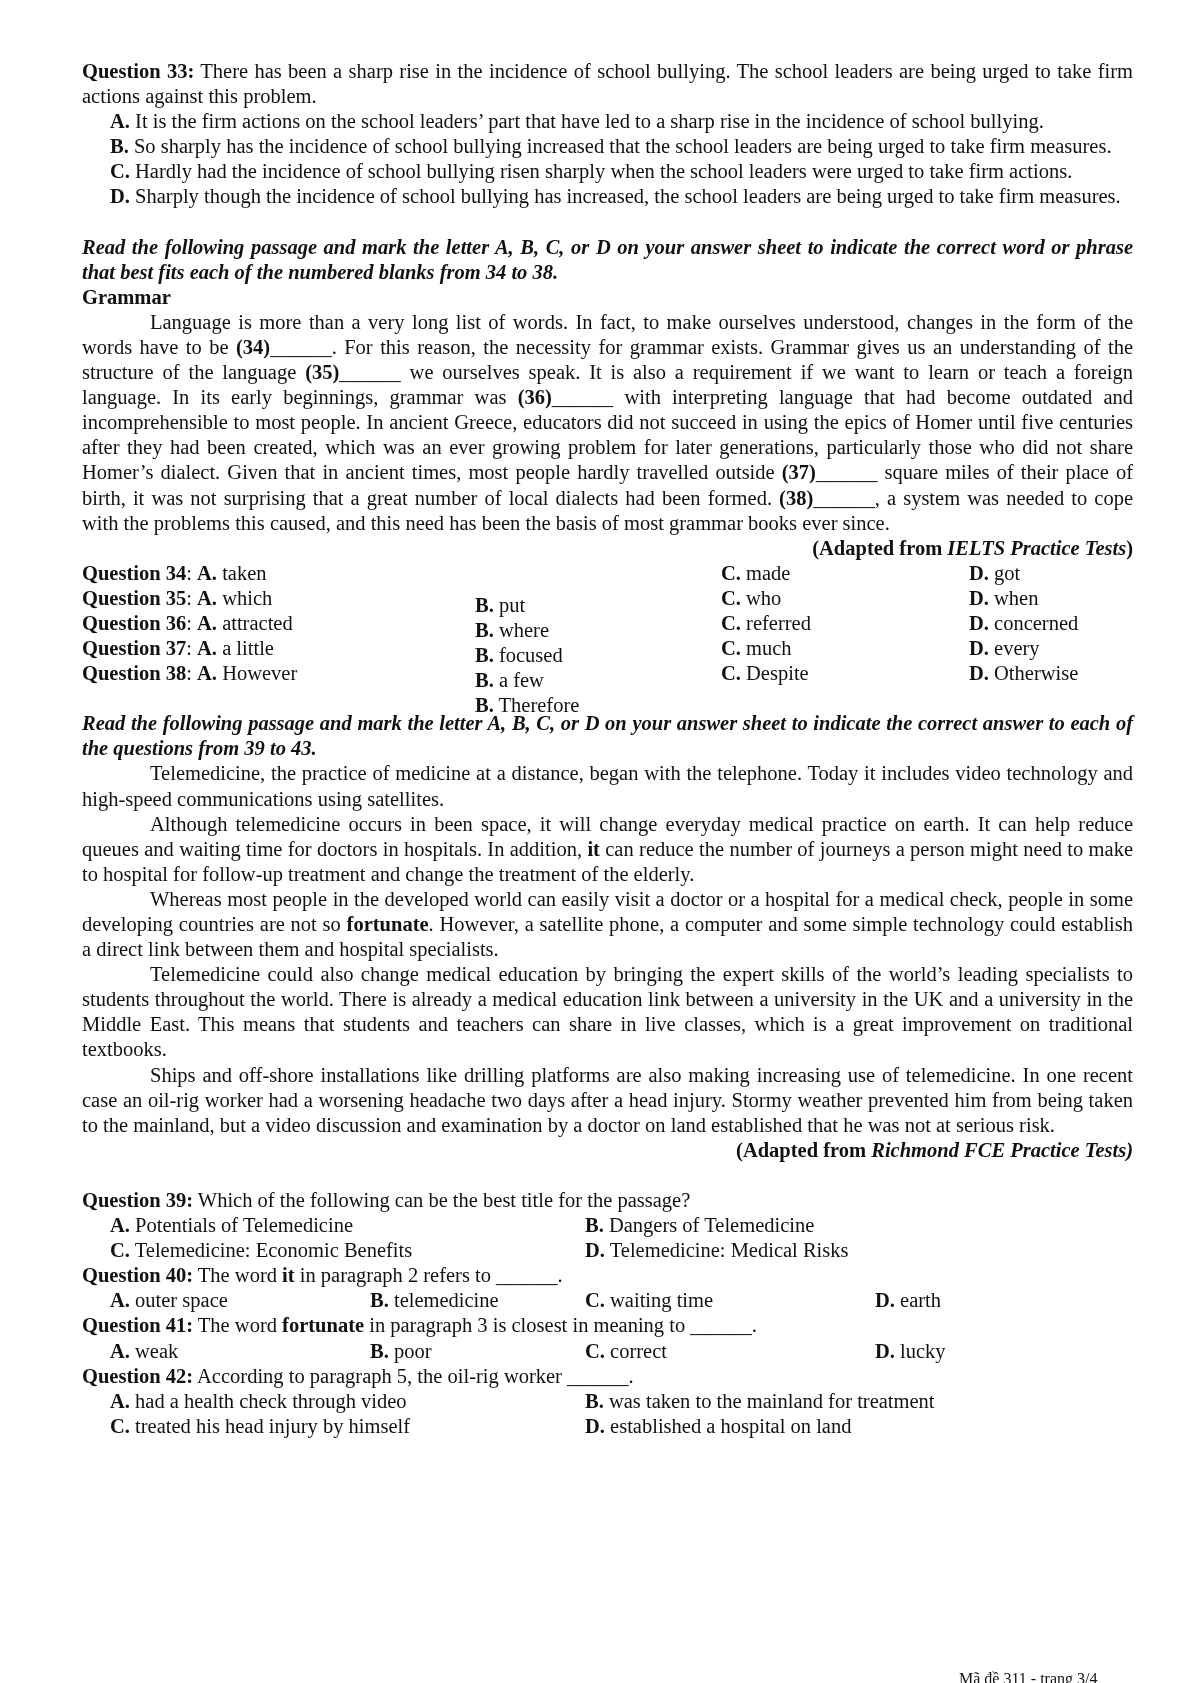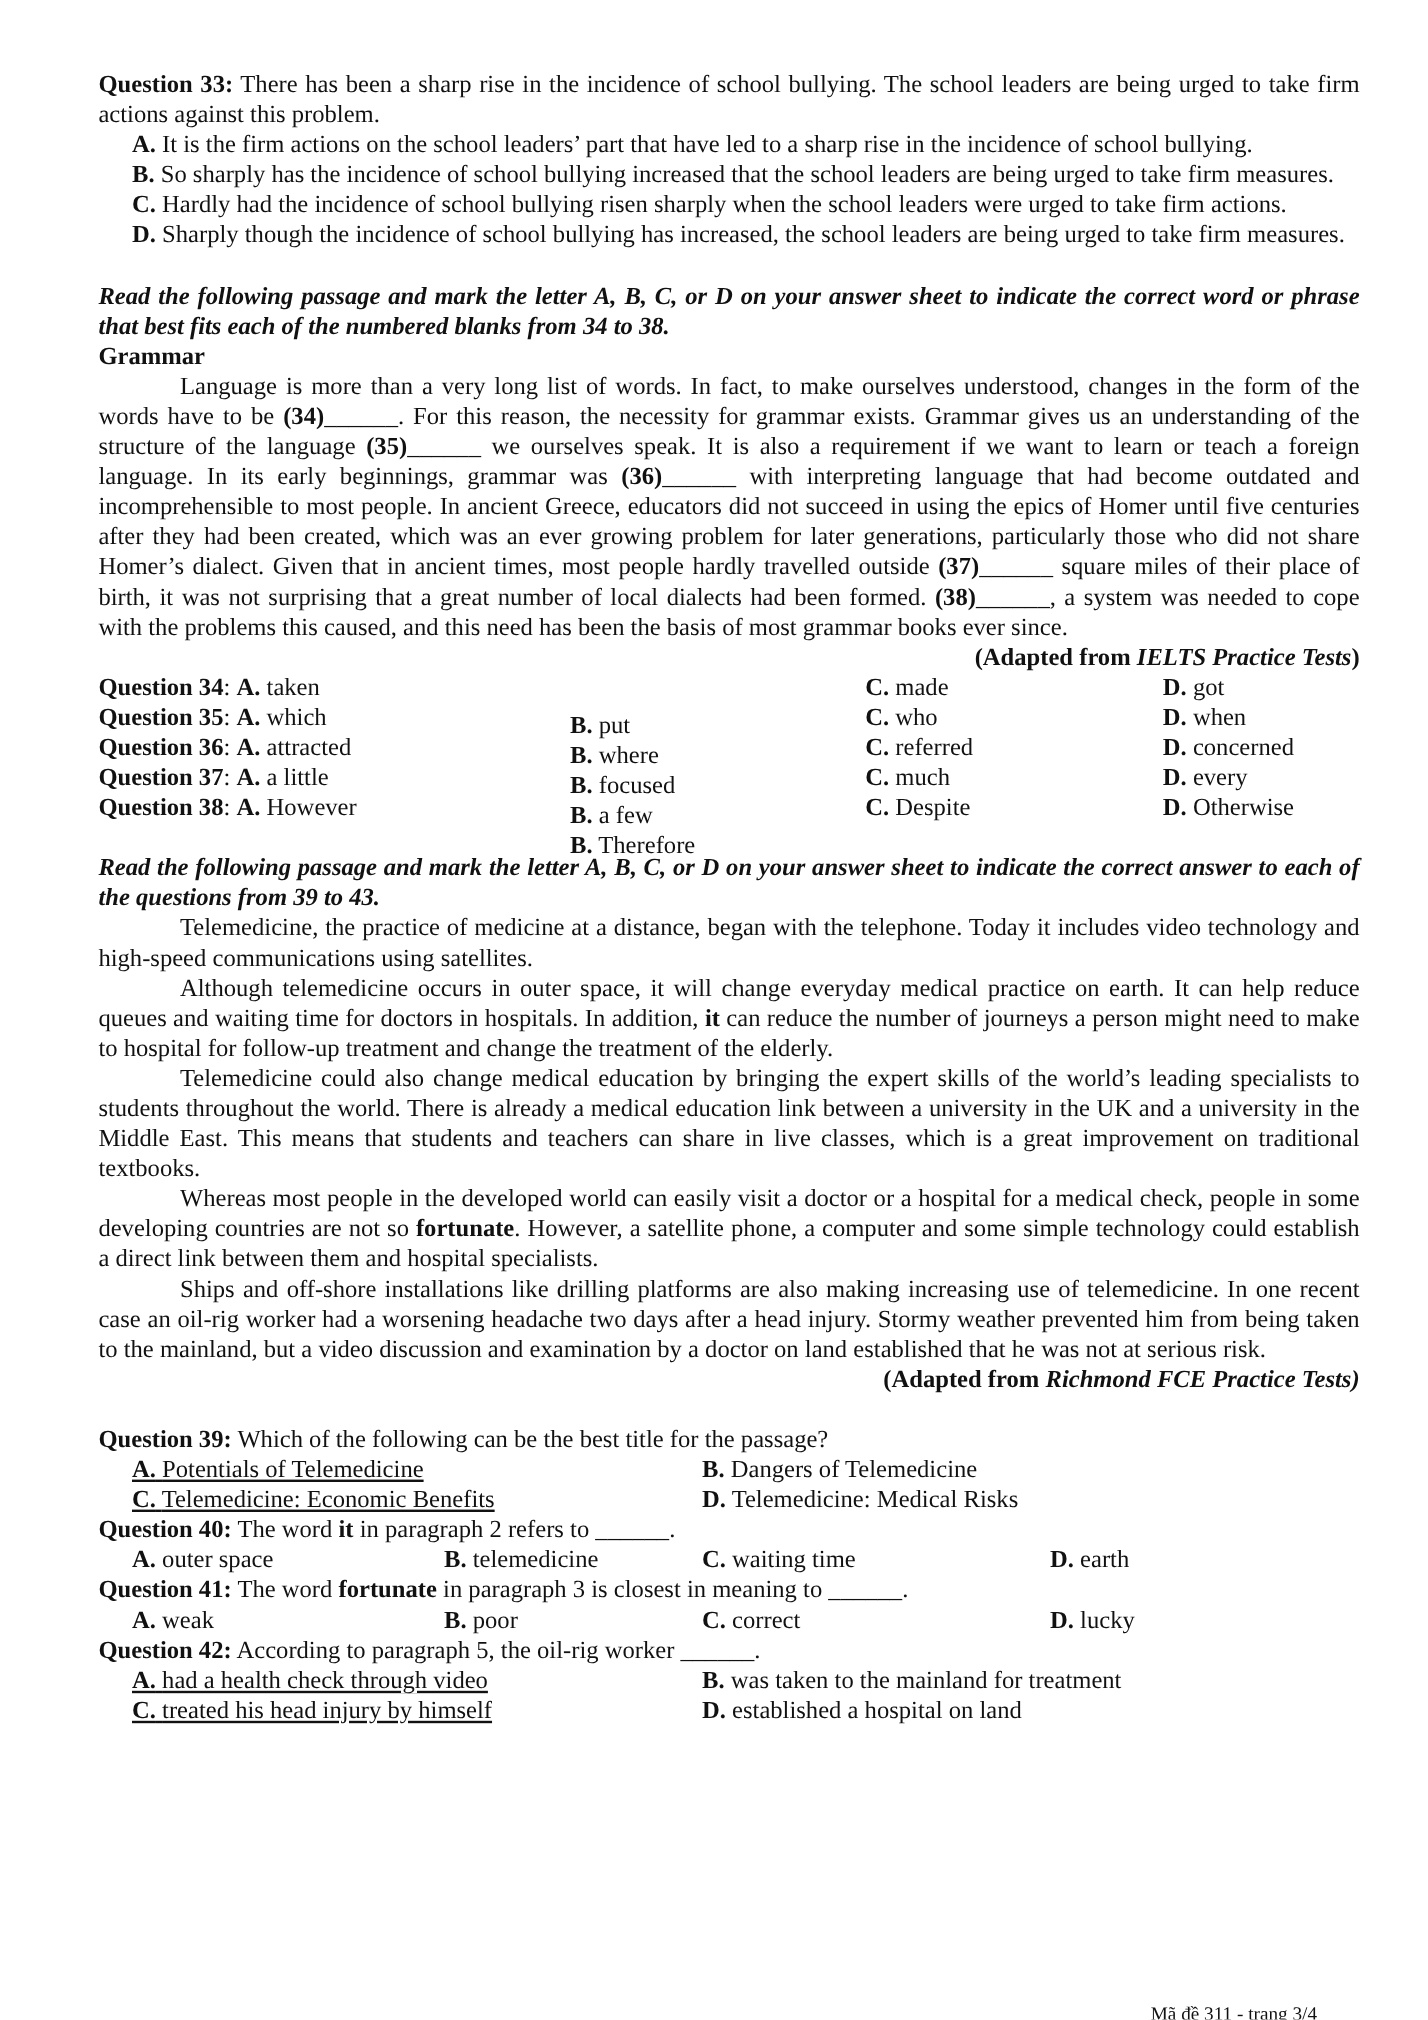--- a/index.html
+++ b/index.html
@@ -16,21 +16,21 @@
   .title { font-weight: bold; }
   .para { text-indent: 68px; text-align: justify; }
   .src { text-align: right; font-weight: bold; }
   .src i { font-style: italic; }
   .gap { height: 25px; }
   .row { display: flex; height: 25.1px; white-space: nowrap; gap: 32px; }
   .c0 { width: 361px; }
   .c1 { width: 214px; margin-top: 32px; }
   .c2 { width: 216px; }
   .opt-row { display: flex; padding-left: 28px; white-space: nowrap; }
-  .half { width: 475px; text-decoration: underline; }
+  .half { width: 475px; }
   .q4a { width: 260px; }
   .q4b { width: 215px; }
   .q4c { width: 290px; }
   .footer { position: absolute; left: 943px; top: 1670px; font-size: 16px;
             font-family: "Liberation Serif", serif; margin-left: 16px; }
 </style>
 </head>
 <body>
 
 <div class="page">
@@ -78,23 +78,23 @@
       <div class="c1"><span class="b">B.</span> <span>Therefore</span></div>
       <div class="c2"><span class="b">C.</span> <span>Despite</span></div>
       <div><span class="b">D.</span> <span>Otherwise</span></div>
     </div>
   </div>
 
   <div class="gap"></div>
 
   <p class="instr">Read the following passage and mark the letter A, B, C, or D on your answer sheet to indicate the correct answer to each of the questions from 39 to 43.</p>
   <p class="para">Telemedicine, the practice of medicine at a distance, began with the telephone. Today it includes video technology and high-speed communications using satellites.</p>
-  <p class="para"><span>Although telemedicine occurs in outer space, it will change everyday medical practice on earth. It can help reduce queues and waiting time for doctors in hospitals. In addition, </span><span class="u">it</span><span> can reduce the number of journeys a person might need to make to hospital for follow-up treatment and change the treatment of the elderly.</span></p>
+  <p class="para"><span>Although telemedicine occurs in been space, it will change everyday medical practice on earth. It can help reduce queues and waiting time for doctors in hospitals. In addition, </span><span class="u">it</span><span> can reduce the number of journeys a person might need to make to hospital for follow-up treatment and change the treatment of the elderly.</span></p>
+  <p class="para"><span>Whereas most people in the developed world can easily visit a doctor or a hospital for a medical check, people in some developing countries are not so </span><span class="u">fortunate</span><span>. However, a satellite phone, a computer and some simple technology could establish a direct link between them and hospital specialists.</span></p>
   <p class="para">Telemedicine could also change medical education by bringing the expert skills of the world’s leading specialists to students throughout the world. There is already a medical education link between a university in the UK and a university in the Middle East. This means that students and teachers can share in live classes, which is a great improvement on traditional textbooks.</p>
-  <p class="para"><span>Whereas most people in the developed world can easily visit a doctor or a hospital for a medical check, people in some developing countries are not so </span><span class="u">fortunate</span><span>. However, a satellite phone, a computer and some simple technology could establish a direct link between them and hospital specialists.</span></p>
   <p class="para">Ships and off-shore installations like drilling platforms are also making increasing use of telemedicine. In one recent case an oil-rig worker had a worsening headache two days after a head injury. Stormy weather prevented him from being taken to the mainland, but a video discussion and examination by a doctor on land established that he was not at serious risk.</p>
   <p class="src"><span>(Adapted from </span><i>Richmond FCE Practice Tests)</i></p>
 
   <div class="gap"></div>
 
   <p><span class="b">Question 39:</span> <span>Which of the following can be the best title for the passage?</span></p>
   <div class="opt-row">
     <div class="half"><span class="b">A.</span> <span>Potentials of Telemedicine</span></div>
     <div><span class="b">B.</span> <span>Dangers of Telemedicine</span></div>
   </div>

